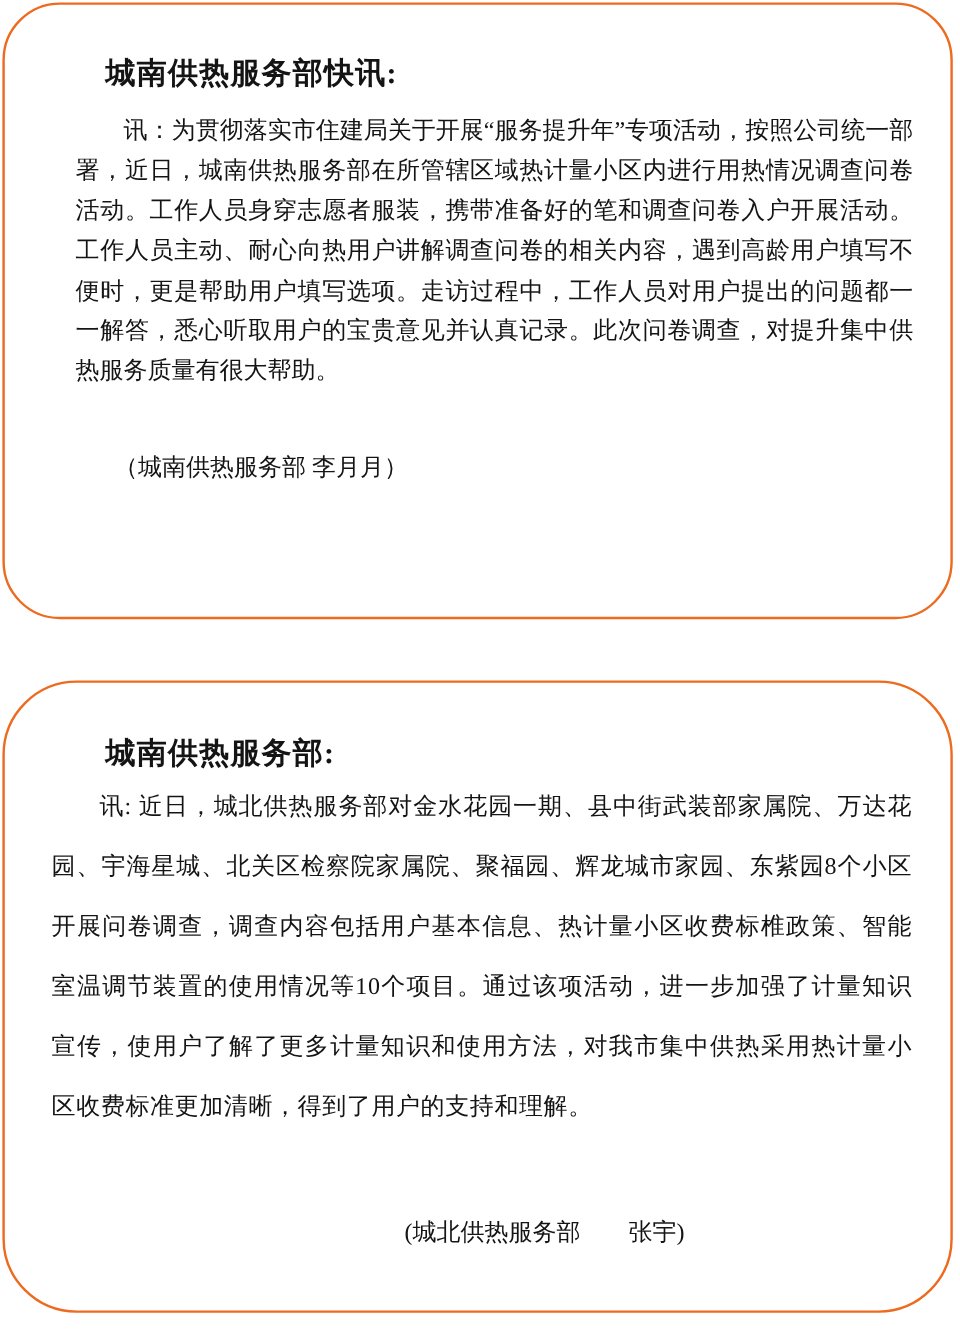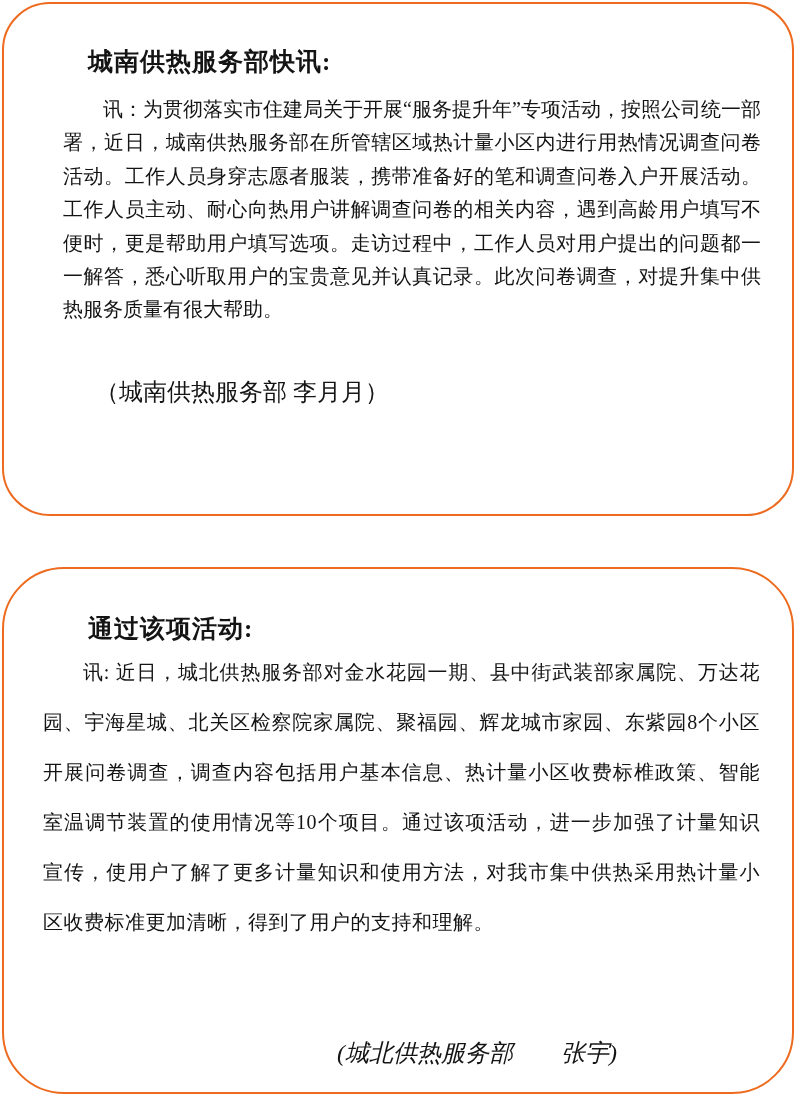--- a/index.html
+++ b/index.html
@@ -63,43 +63,42 @@
   }
   .box-north .news-body {
     left: 39px;
     right: 32px;
     top: 78px;
     line-height: 50px;
     letter-spacing: 0.5px;
   }
   .news-signature {
     position: absolute;
-    font-size: 24px;
+    font-size: 20px;
     white-space: pre;
   }
   .box-south .news-signature {
     left: 91px;
     top: 372px;
   }
   .box-north .news-signature {
     left: 333px;
-    top: 468px;
-    font-style: italic;
+    top: 444px;
   }
 </style>
 </head>
 <body style="color: rgb(20, 20, 20); background: rgb(255, 255, 255);">
 
 <div class="page">
 
   <div class="news-box box-south" style="border-color: rgb(237, 106, 30);">
     <div class="news-title">城南供热服务部快讯:</div>
     <div class="news-body">讯：为贯彻落实市住建局关于开展“服务提升年”专项活动，按照公司统一部署，近日，城南供热服务部在所管辖区域热计量小区内进行用热情况调查问卷活动。工作人员身穿志愿者服装，携带准备好的笔和调查问卷入户开展活动。工作人员主动、耐心向热用户讲解调查问卷的相关内容，遇到高龄用户填写不便时，更是帮助用户填写选项。走访过程中，工作人员对用户提出的问题都一一解答，悉心听取用户的宝贵意见并认真记录。此次问卷调查，对提升集中供热服务质量有很大帮助。</div>
     <div class="news-signature">（城南供热服务部 李月月）</div>
   </div>
 
   <div class="news-box box-north" style="border-color: rgb(237, 106, 30);">
-    <div class="news-title">通过该项活动:</div>
+    <div class="news-title">城南供热服务部:</div>
     <div class="news-body">讯: 近日，城北供热服务部对金水花园一期、县中街武装部家属院、万达花园、宇海星城、北关区检察院家属院、聚福园、辉龙城市家园、东紫园8个小区开展问卷调查，调查内容包括用户基本信息、热计量小区收费标椎政策、智能室温调节装置的使用情况等10个项目。通过该项活动，进一步加强了计量知识宣传，使用户了解了更多计量知识和使用方法，对我市集中供热采用热计量小区收费标准更加清晰，得到了用户的支持和理解。</div>
     <div class="news-signature">(城北供热服务部　　张宇)</div>
   </div>
 
 </div>
 
 </body></html>

